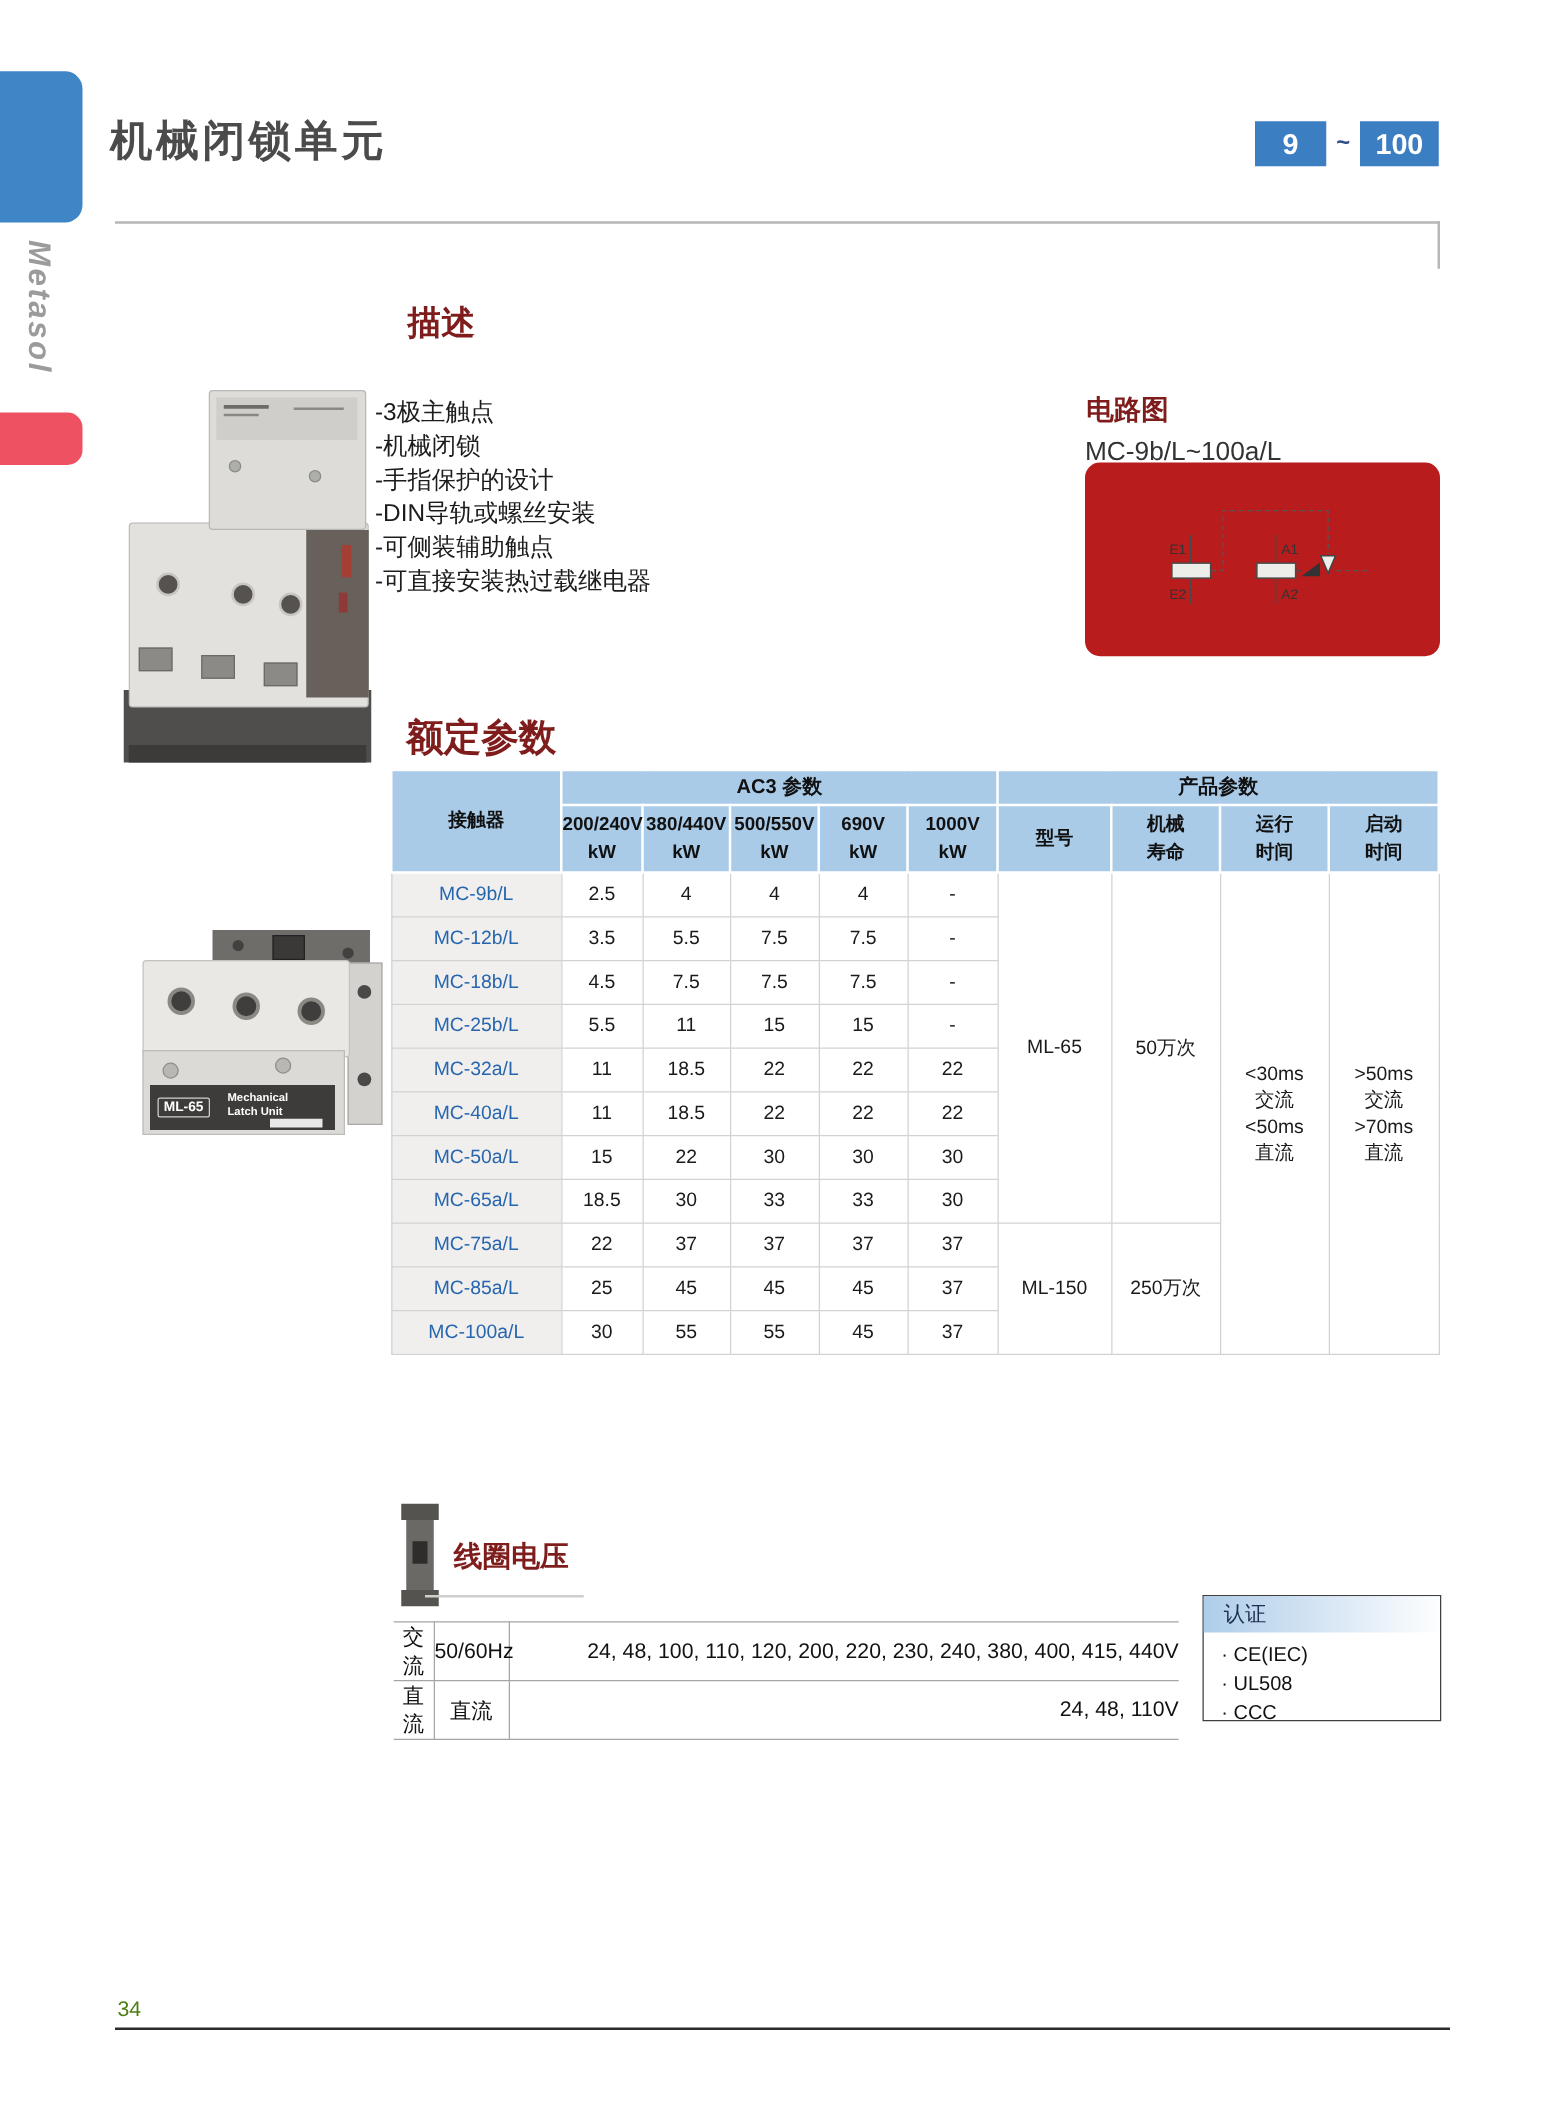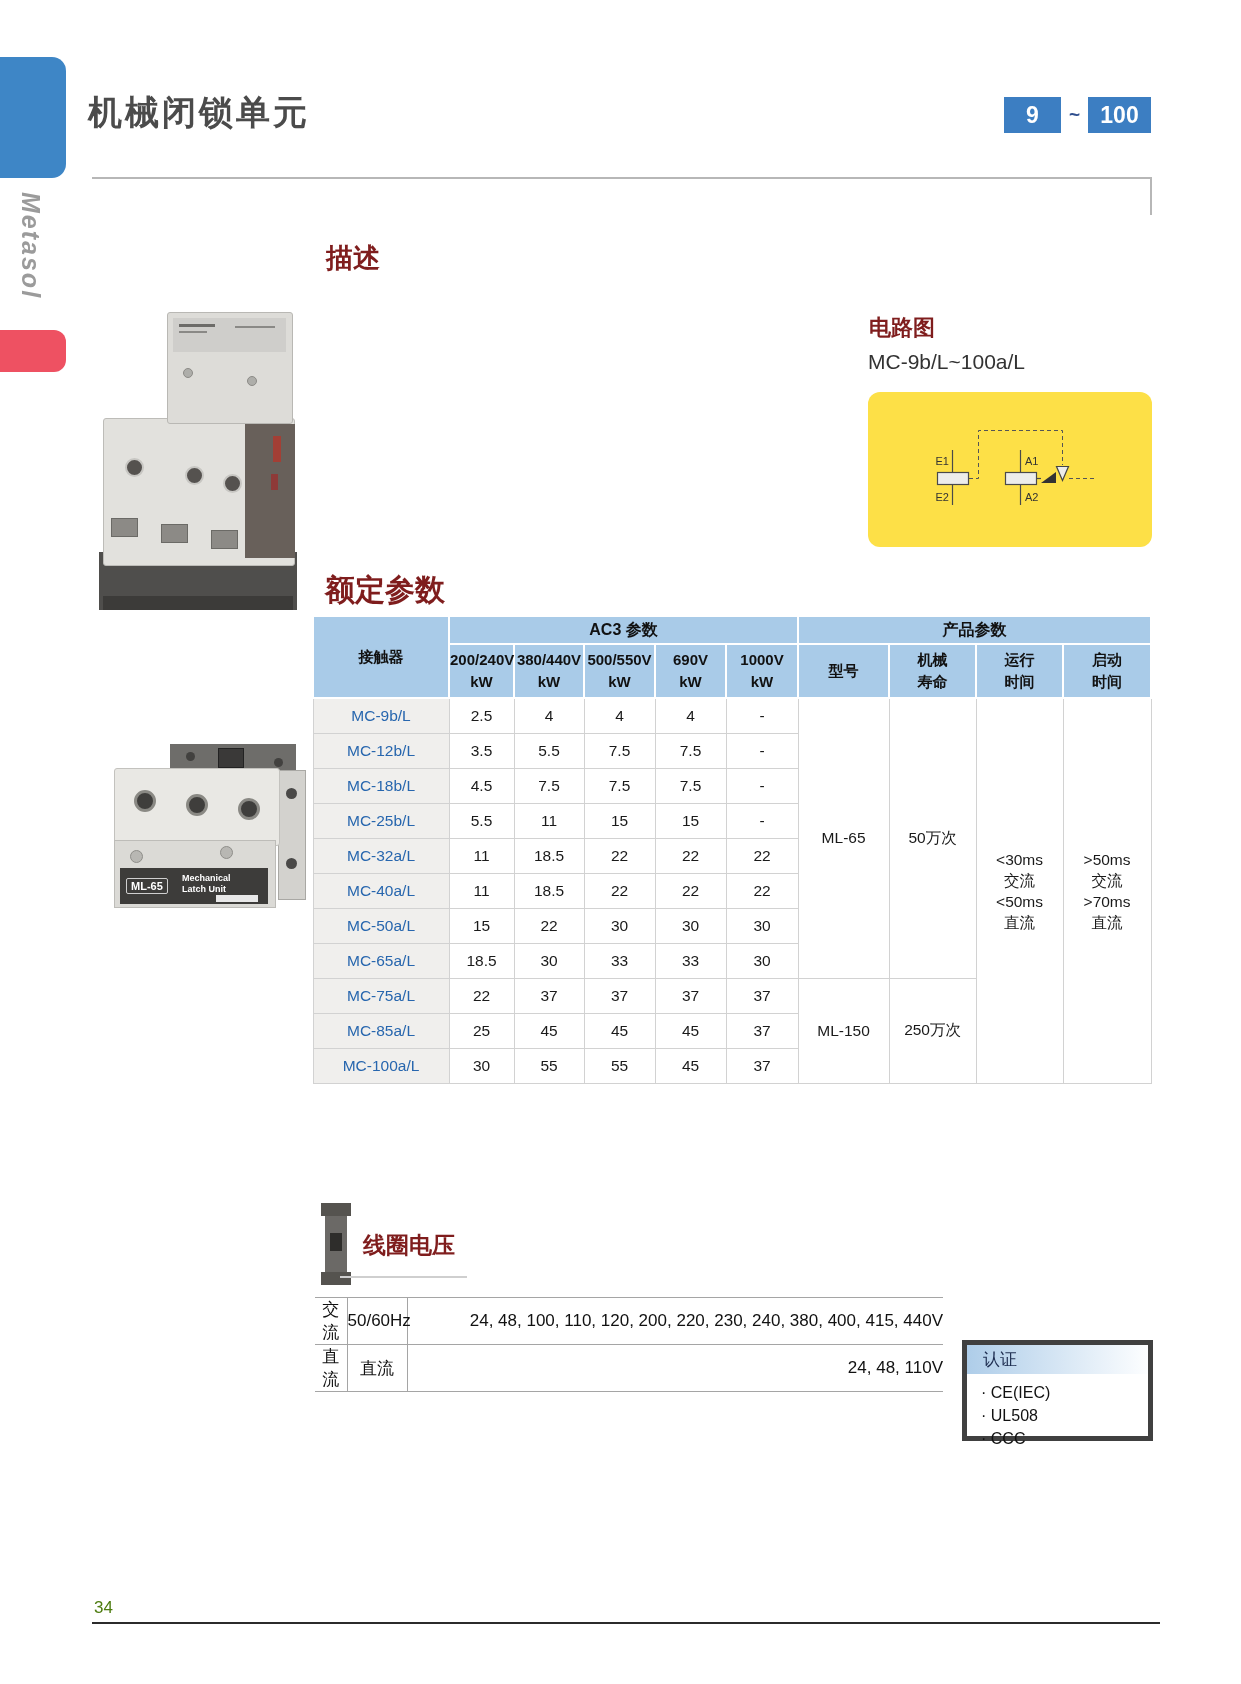--- a/index.html
+++ b/index.html
@@ -25,21 +25,21 @@
 
   
   .sec-head{position:absolute;font-weight:bold;color:#7f1d1d;}
 
   
   .desc-list{position:absolute;left:300px;top:320px;font-size:19.5px;color:#1c1c1c;}
   .desc-list div{margin-bottom:7px;line-height:20px;}
 
   
   .circuit-model{position:absolute;left:868px;top:350px;font-size:21px;color:#333;}
-  .circuit-box{position:absolute;left:868px;top:392px;width:284px;height:155px;background:#fde047;border-radius:12px;}
+  .circuit-box{position:absolute;left:868px;top:370px;width:284px;height:155px;background:#b91c1c;border-radius:12px;}
 
   
   .ratings{position:absolute;left:312px;top:615px;width:838px;border-collapse:collapse;table-layout:fixed;}
   .ratings th{background:#a9cbe8;border:2px solid #fff;font-weight:bold;color:#111;font-size:15px;
     text-align:center;padding:0;line-height:1.45;}
   .ratings th.grp{font-size:16px;}
   .ratings td{border:1px solid #d2d2d2;background:#fff;font-size:15.5px;color:#1a1a1a;text-align:center;
     padding:0;vertical-align:middle;}
   .ratings td.mname{background:#f0efed;color:#2766ae;}
   .ratings tr.hr1{height:28px;}
@@ -52,21 +52,21 @@
   .coil-underline{position:absolute;left:340px;top:1276px;width:127px;height:2px;background:#cfcfcf;}
   .coil-table{position:absolute;left:315px;top:1297px;width:628px;border-collapse:collapse;table-layout:fixed;}
   .coil-table td{font-size:17px;color:#111;border-top:1px solid #a5a5a5;border-bottom:1px solid #a5a5a5;
     text-align:center;padding:0;}
   .coil-table td.v{border-right:1px solid #a5a5a5;}
   .coil-table td.vals{text-align:right;padding-left:12px;}
   .coil-table tr.r1{height:30px;}
   .coil-table tr.r2{height:28px;}
 
   
-  .cert{position:absolute;left:962px;top:1340px;width:191px;height:101px;border:5px solid #404040;background:#fff;}
+  .cert{position:absolute;left:962px;top:1276px;width:191px;height:101px;border:1px solid #404040;background:#fff;}
   .cert-head{height:29px;line-height:29px;padding-left:16px;font-size:17px;color:#1d2d50;
     background:linear-gradient(to right,#aecde9,#fdfeff);}
   .cert-items{padding:7px 0 0 14px;}
   .cert-items div{font-size:16px;color:#111;line-height:23px;}
 
   
   .footer-num{position:absolute;left:94px;top:1598px;font-size:17px;color:#4d7c0f;}
   .footer-line{position:absolute;left:92px;top:1622px;width:1068px;height:2px;background:#2b2b2b;}
 
   
@@ -174,20 +174,28 @@
     <div class="fscrew1"></div>
     <div class="fscrew2"></div>
     <div class="band">
       <span class="ml">ML-65</span>
       <span class="mlu"><span>Mechanical</span><br><span>Latch Unit</span></span>
       <div class="wbox"></div>
     </div>
   </div>
 
   <div class="sec-head" style="left:326px;top:240px;font-size:27px;">描述</div>
+  <div class="desc-list">
+    <div>-3极主触点</div>
+    <div>-机械闭锁</div>
+    <div>-手指保护的设计</div>
+    <div>-DIN导轨或螺丝安装</div>
+    <div>-可侧装辅助触点</div>
+    <div>-可直接安装热过载继电器</div>
+  </div>
 
   <div class="sec-head" style="left:869px;top:313px;font-size:22px;">电路图</div>
   <div class="circuit-model">MC-9b/L~100a/L</div>
   <div class="circuit-box">
     <svg width="284" height="155" viewBox="0 0 284 155">
       <g stroke="#4a4a4a" stroke-width="1.2" fill="none">
         <line x1="84.5" y1="58" x2="84.5" y2="113"></line>
         <line x1="152.5" y1="58" x2="152.5" y2="113"></line>
         <rect x="69.5" y="80.5" width="31" height="12" fill="#ededea"></rect>
         <rect x="137.5" y="80.5" width="31" height="12" fill="#ededea"></rect>

